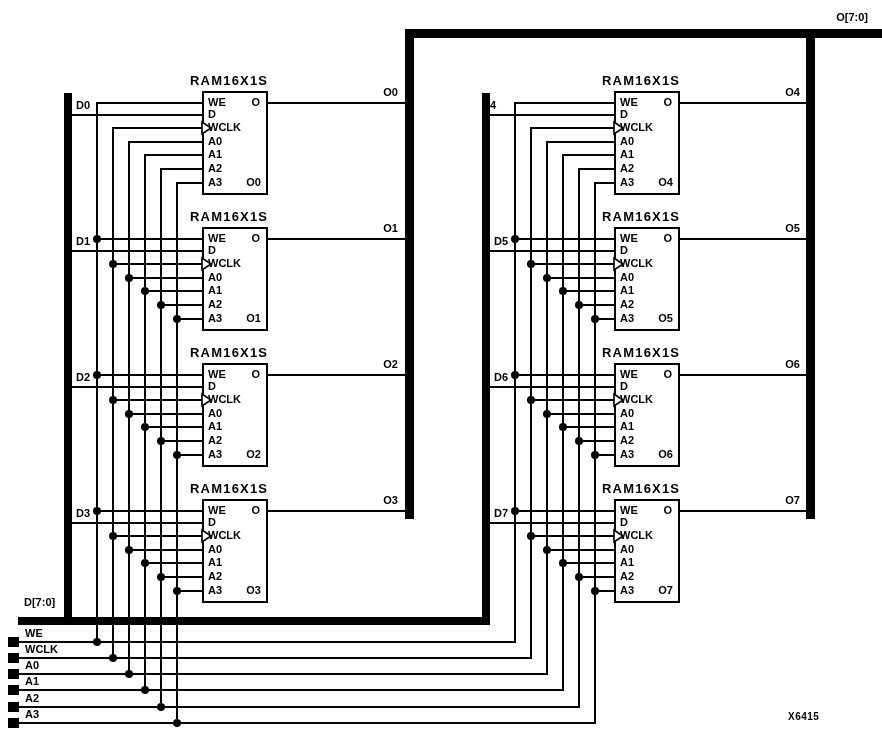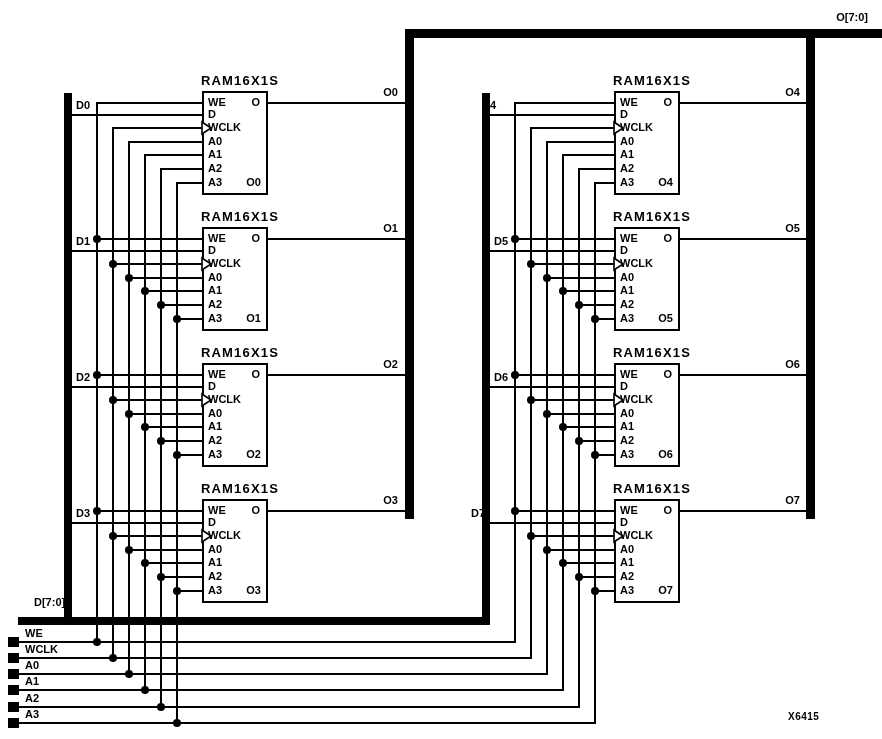--- a/index.html
+++ b/index.html
@@ -2,21 +2,21 @@
 <html><head>
 <meta charset="utf-8">
 <style>
   html,body{margin:0;padding:0;background:#ffffff;}
   #canvas{position:relative;width:882px;height:739px;background:#ffffff;overflow:hidden;
           font-family:"Liberation Sans","DejaVu Sans",sans-serif;color:#000;}
   .lbl{position:absolute;font-weight:bold;color:#000;white-space:nowrap;}
   .f11{font-size:11px;line-height:11px;}
   .f10{font-size:10px;line-height:10px;letter-spacing:0.5px;}
   .title{position:absolute;font-weight:bold;font-size:13px;line-height:13px;letter-spacing:1.2px;
-         width:100px;text-align:center;white-space:nowrap;}
+         width:100px;white-space:nowrap;}
   .box{position:absolute;width:62px;height:100px;border:2px solid #000;background:#fff;}
   .pin{position:absolute;left:4px;font-size:11px;line-height:11px;font-weight:bold;white-space:nowrap;}
   .opin{left:auto;right:6px;}
   .onet{left:auto;right:5px;}
   .olbl{width:30px;text-align:right;}
   .wire{position:absolute;background:#000;}
   .dot{position:absolute;width:8px;height:8px;border-radius:50%;background:#000;}
   .bus{position:absolute;background:#000;}
   .sq{position:absolute;width:11px;height:10px;background:#000;}
   .clk{position:absolute;overflow:visible;}
@@ -294,33 +294,33 @@
     <span class="pin" style="top:43px">A0</span>
     <span class="pin" style="top:56px">A1</span>
     <span class="pin" style="top:70px">A2</span>
     <span class="pin" style="top:84px">A3</span>
     <span class="pin opin" style="top:4px">O</span>
     <span class="pin onet" style="top:84px">O7</span>
     <svg class="clk" width="12" height="16" viewBox="0 0 12 16" style="left:-3px;top:27px">
         <path d="M1 2 L10 8 L1 14 Z" fill="#ffffff" stroke="#000000" stroke-width="1.6"></path>
       </svg>
   </div>
-  <div class="lbl f11" style="left:471px;top:508px">D7</div>
+  <div class="lbl f11" style="left:494px;top:508px">D7</div>
   <div class="lbl f11 olbl" style="left:770px;top:495px">O7</div>
 
   <div class="lbl f11" style="left:25px;top:628px">WE</div>
   <div class="lbl f11" style="left:25px;top:644px">WCLK</div>
   <div class="lbl f11" style="left:25px;top:660px">A0</div>
   <div class="lbl f11" style="left:25px;top:676px">A1</div>
   <div class="lbl f11" style="left:25px;top:693px">A2</div>
   <div class="lbl f11" style="left:25px;top:709px">A3</div>
   <div class="sq" style="left:8px;top:637px"></div>
   <div class="sq" style="left:8px;top:653px"></div>
   <div class="sq" style="left:8px;top:669px"></div>
   <div class="sq" style="left:8px;top:685px"></div>
   <div class="sq" style="left:8px;top:702px"></div>
   <div class="sq" style="left:8px;top:718px"></div>
 
   <div class="lbl f11" style="left:823px;top:12px;width:45px;text-align:right">O[7:0]</div>
-  <div class="lbl f11" style="left:34px;top:597px">D[7:0]</div>
+  <div class="lbl f11" style="left:24px;top:597px">D[7:0]</div>
   <div class="lbl f10" style="left:788px;top:712px">X6415</div>
 
 </div>
 
 </body></html>

